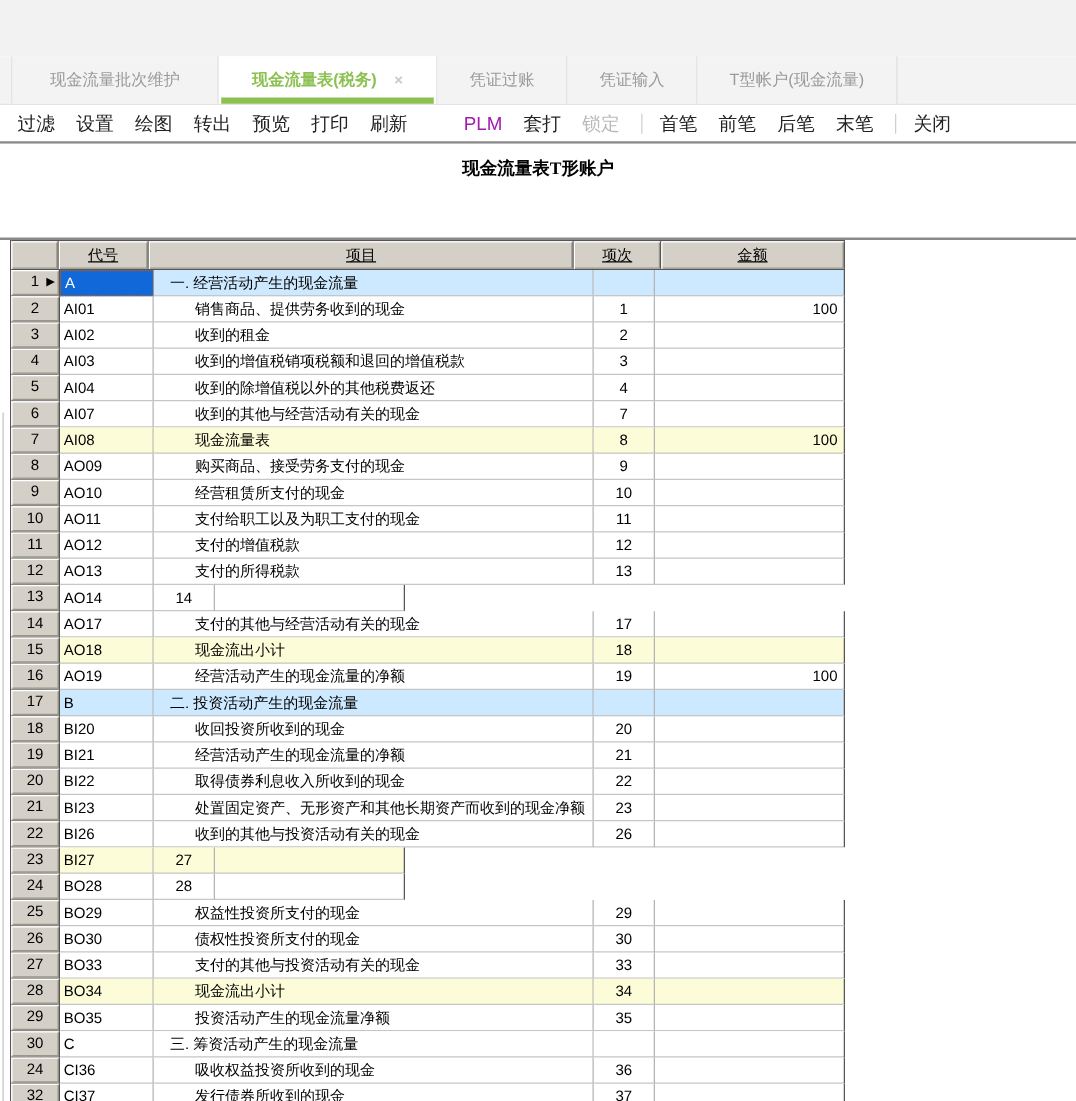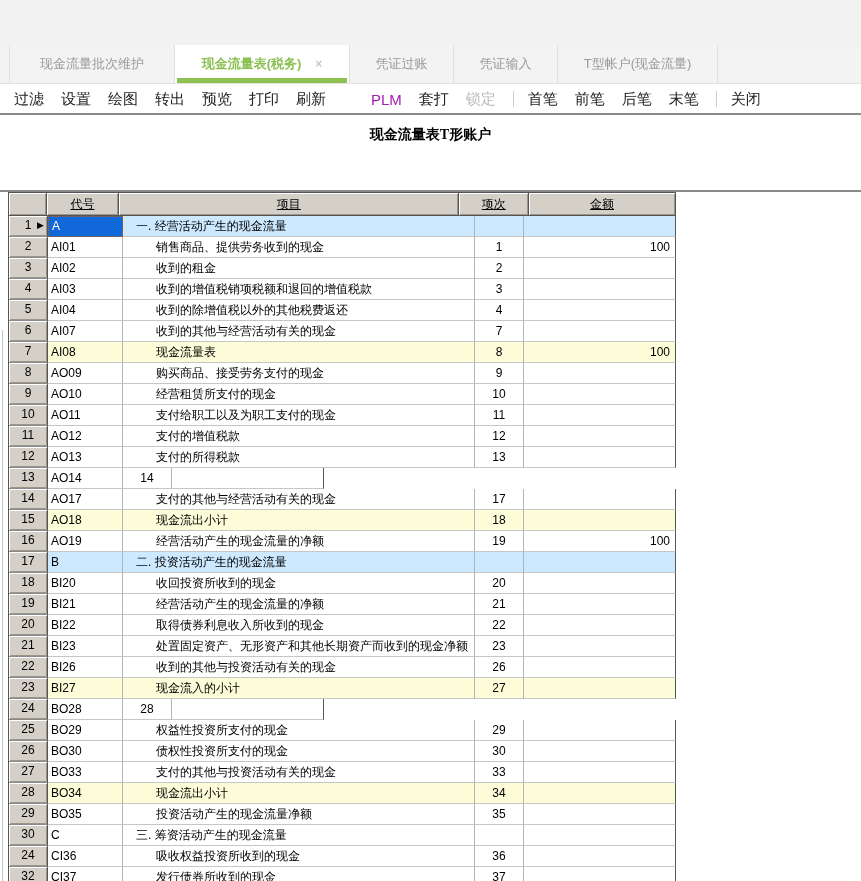--- a/index.html
+++ b/index.html
@@ -282,21 +282,20 @@
         <div class="row item">
       <div class="cell-num">22</div>
       <div class="datacell cell-code">BI26</div>
       <div class="datacell cell-item">收到的其他与投资活动有关的现金</div>
       <div class="datacell cell-idx">26</div>
       <div class="datacell cell-amount"></div>
     </div>
         <div class="row subtotal">
       <div class="cell-num">23</div>
       <div class="datacell cell-code">BI27</div>
-      <div class="datacell cell-item">现金流入的小计</div>
       <div class="datacell cell-idx">27</div>
       <div class="datacell cell-amount"></div>
     </div>
         <div class="row item">
       <div class="cell-num">24</div>
       <div class="datacell cell-code">BO28</div>
       <div class="datacell cell-idx">28</div>
       <div class="datacell cell-amount"></div>
     </div>
         <div class="row item">

